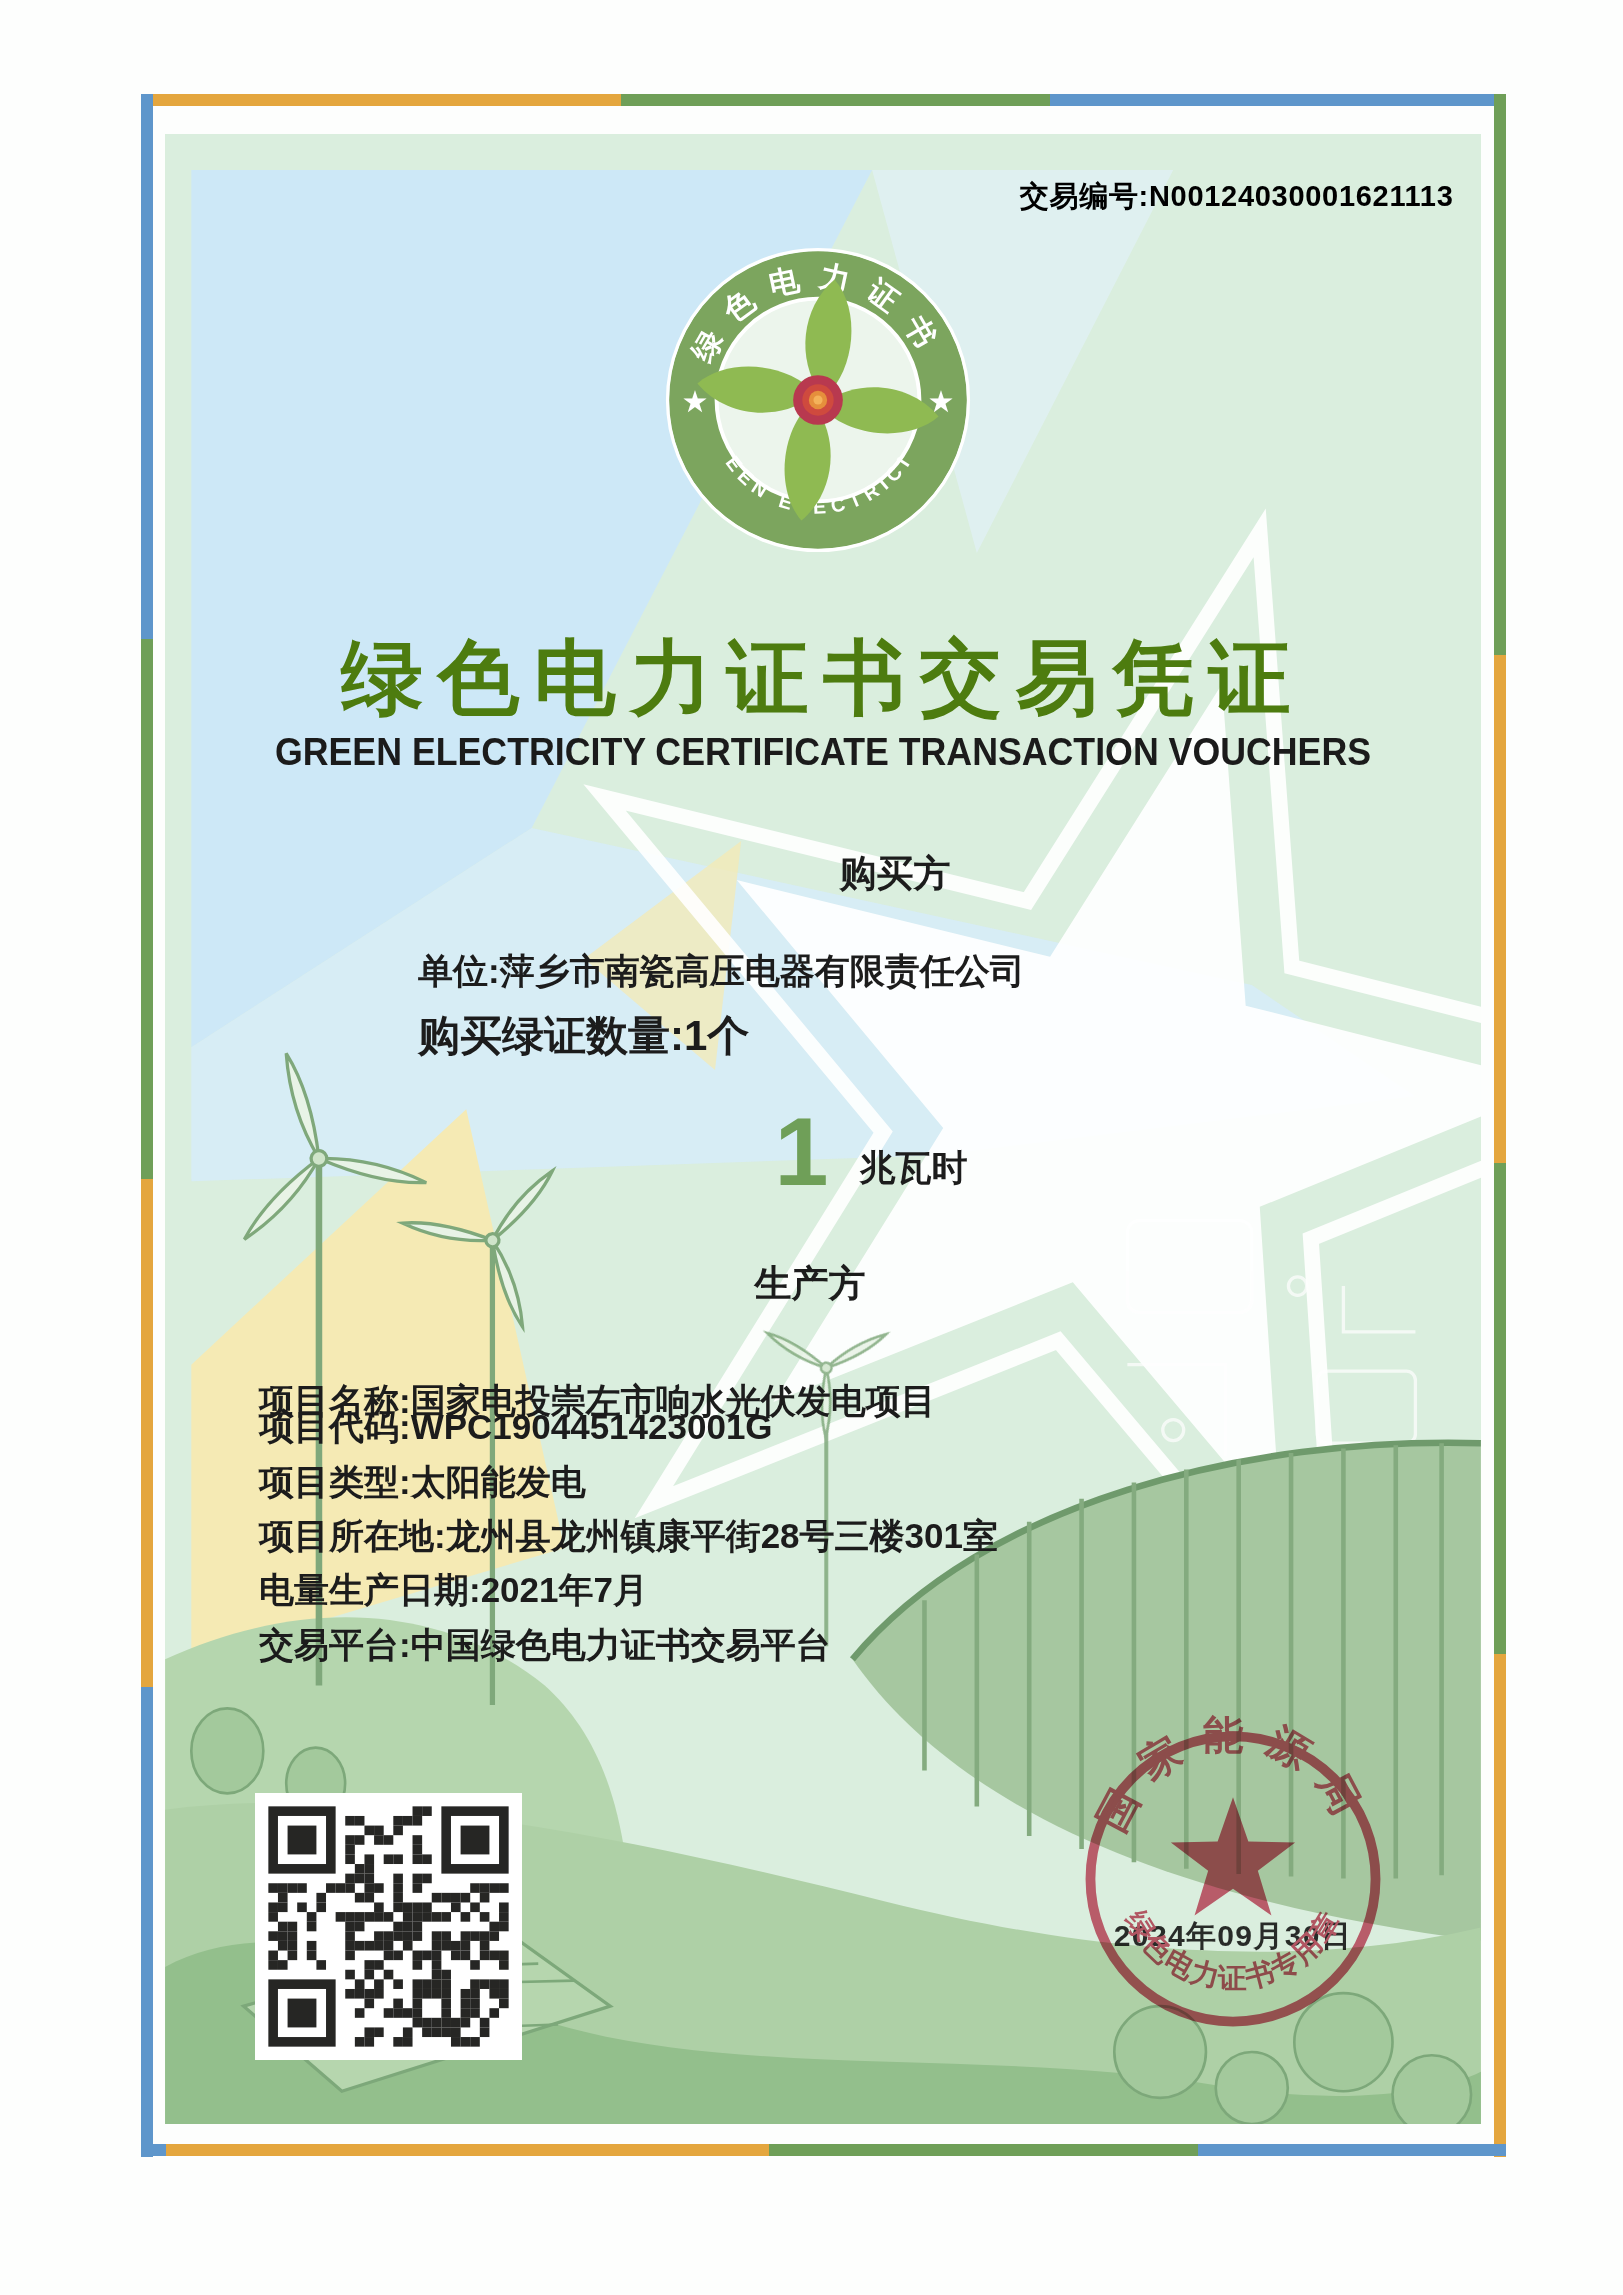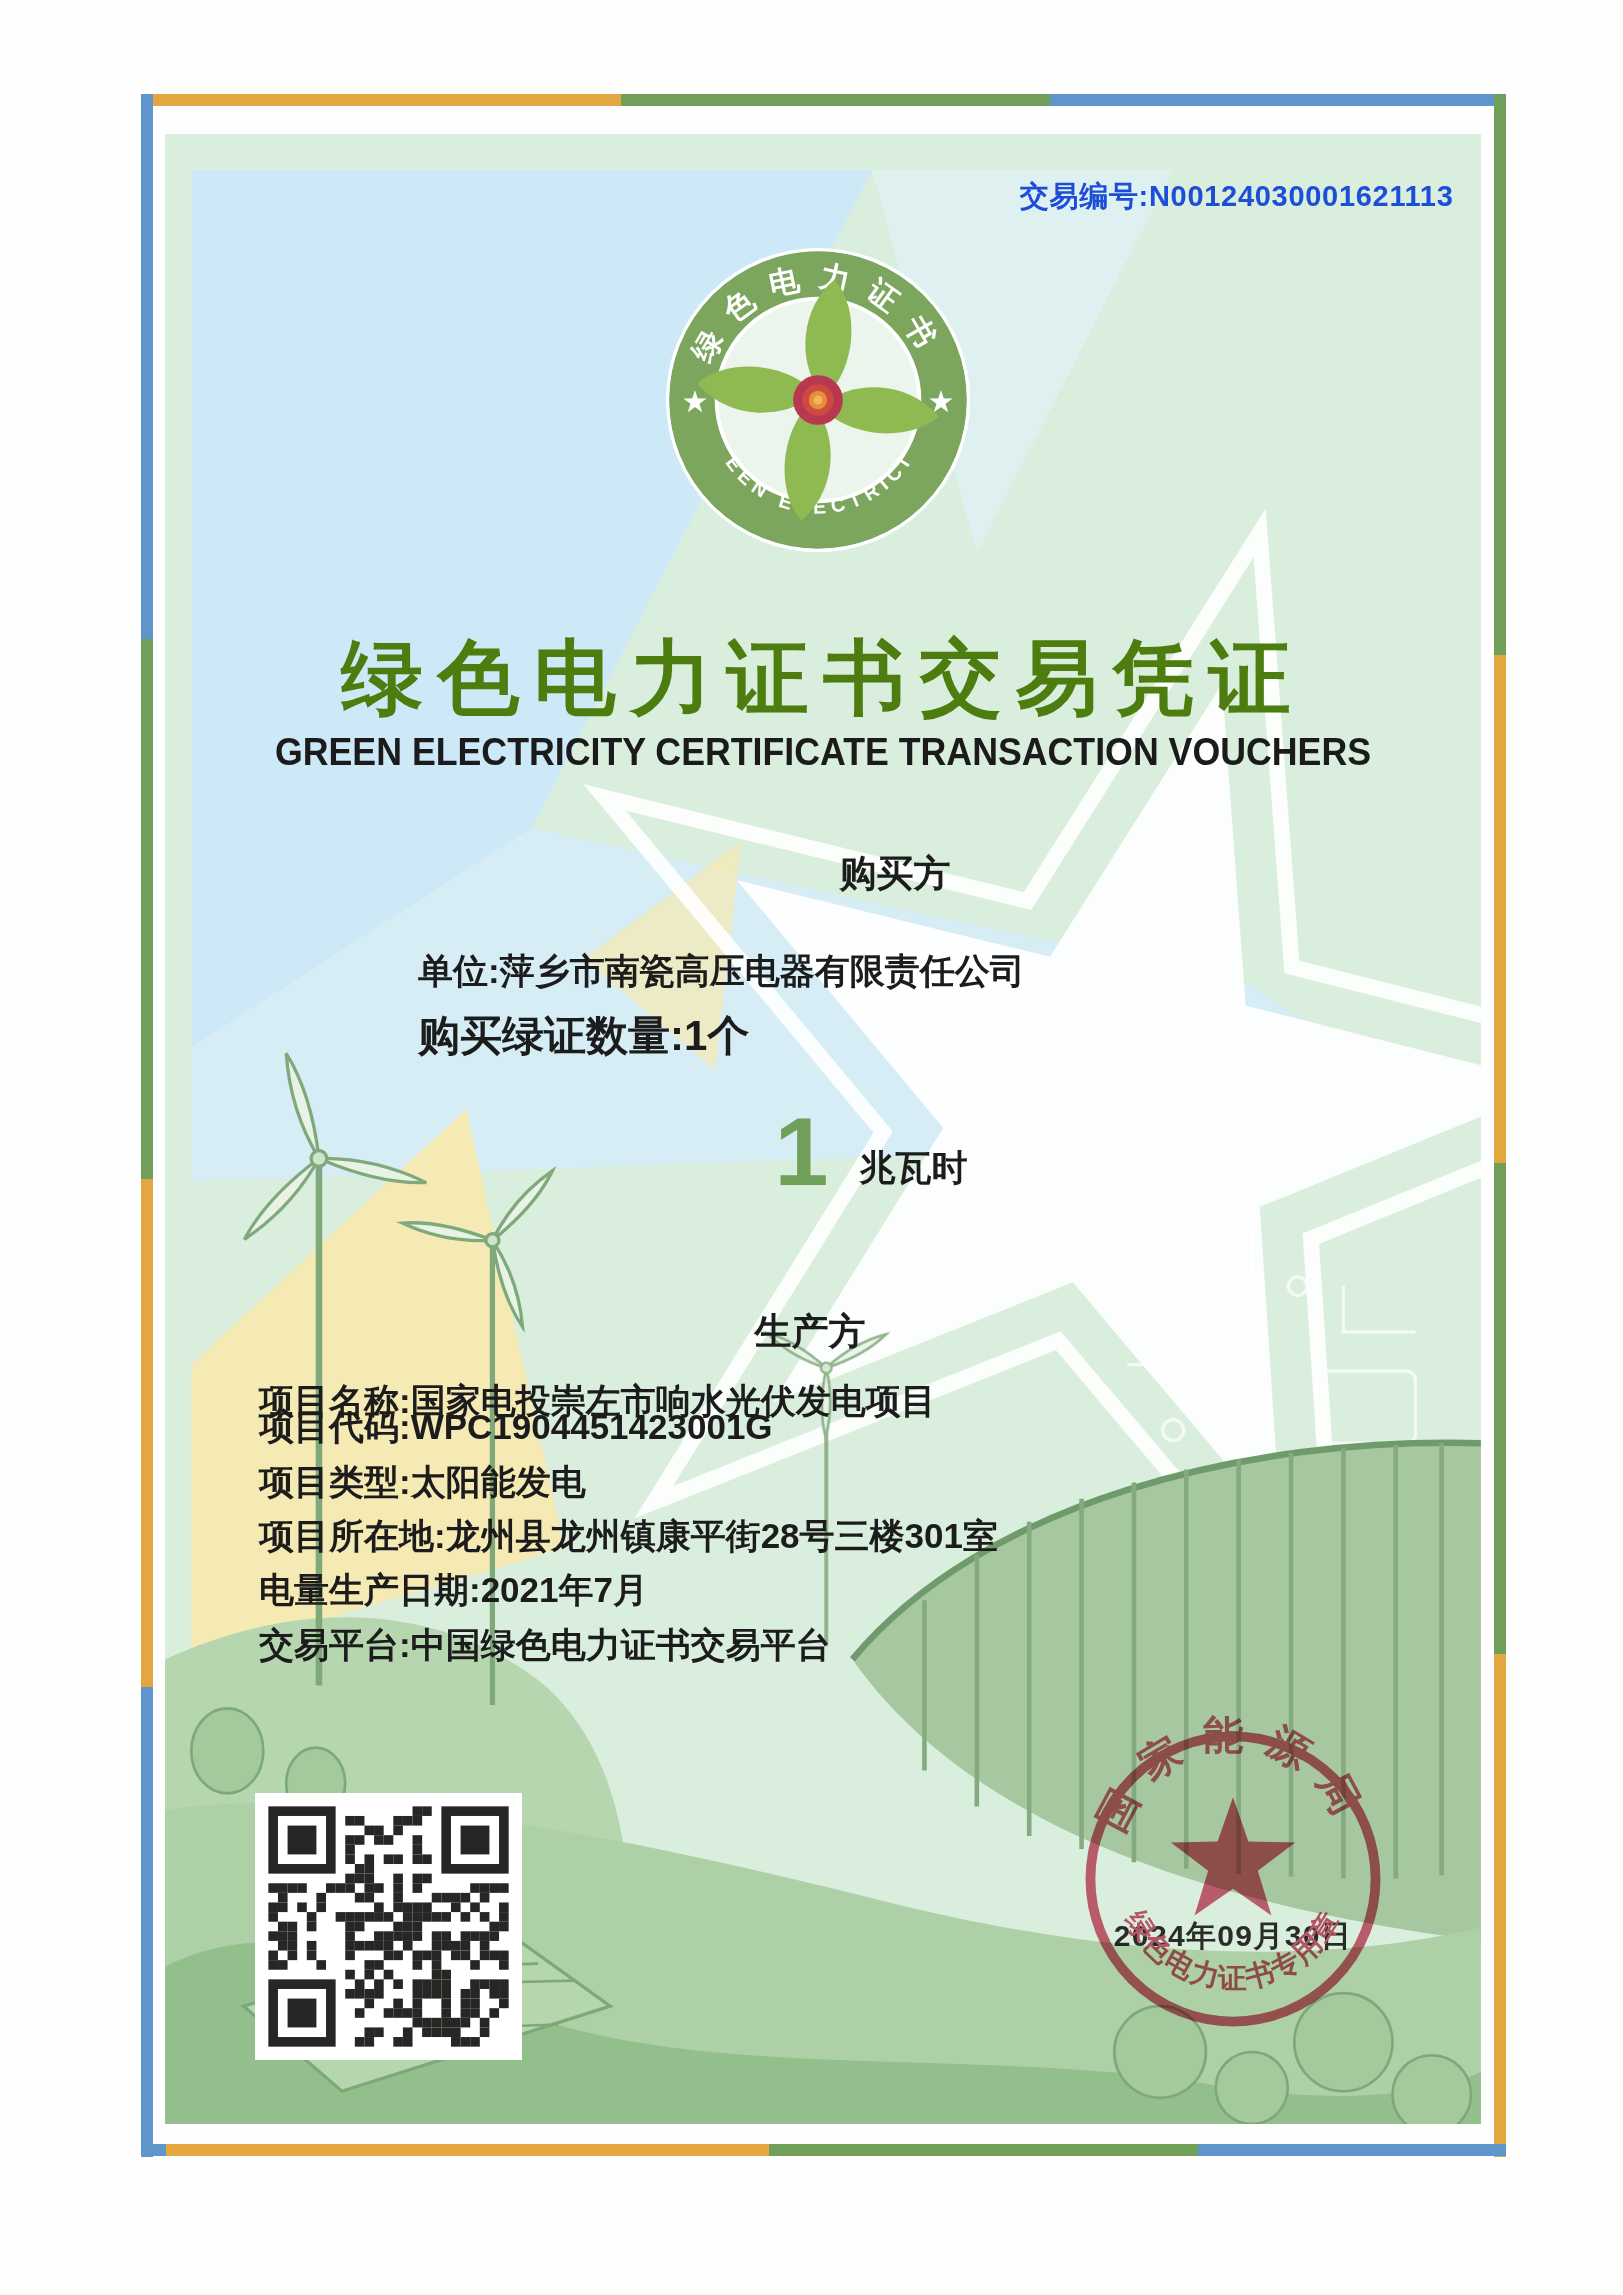--- a/index.html
+++ b/index.html
@@ -10,30 +10,30 @@
     background:linear-gradient(to right,#e4a63e 0 35.2%,#6f9f58 35.2% 66.6%,#5e96cb 66.6% 100%);}
   .bar-left{left:141px;top:94px;width:12.4px;height:2063px;
     background:linear-gradient(to bottom,#5e96cb 0 26.4%,#6f9f58 26.4% 52.6%,#e4a63e 52.6% 77.2%,#5e96cb 77.2% 100%);}
   .bar-right{left:1494px;top:94px;width:12.4px;height:2063px;
     background:linear-gradient(to bottom,#6f9f58 0 27.2%,#e4a63e 27.2% 51.8%,#6f9f58 51.8% 75.6%,#e4a63e 75.6% 100%);}
   .bar-bottom{left:141px;top:2144px;width:1365px;height:12.4px;
     background:linear-gradient(to right,#5e96cb 0 1.8%,#e4a63e 1.8% 46%,#6f9f58 46% 77.4%,#5e96cb 77.4% 100%);}
   .content{position:absolute;left:165px;top:134px;width:1316px;height:1990px;overflow:hidden;background:#daeede;}
   .artwork{position:absolute;left:0;top:0;width:1316px;height:1990px;}
   .txt{position:absolute;white-space:nowrap;}
-  .txn{right:27.5px;top:43px;font-size:29px;font-weight:600;letter-spacing:0.7px;color:#1d4ed8;}
+  .txn{right:27.5px;top:43px;font-size:29px;font-weight:600;letter-spacing:0.7px;color:#000000;}
   .title{left:50%;top:490px;transform:translateX(-50%);font-size:82px;font-weight:700;letter-spacing:14.4px;color:#4d7c0f;}
   .subtitle{left:50%;top:597px;transform:translateX(-50%) scaleX(.94);font-size:38px;font-weight:700;color:#1b1b1b;}
   .buyer-heading{left:730px;top:715px;transform:translateX(-50%);font-size:37px;font-weight:700;}
   .buyer-unit{left:253px;top:814px;font-size:35px;font-weight:700;}
   .buyer-qty{left:253px;top:874px;font-size:42px;font-weight:700;}
   .amount{left:706px;top:982px;transform:translateX(-50%);display:flex;align-items:flex-end;gap:31px;}
   .amount-value{font-size:97px;line-height:72px;font-weight:700;color:#6f9f58;}
   .amount-unit{font-size:36px;font-weight:700;line-height:39px;padding-bottom:1.3px;}
-  .producer-heading{left:645px;top:1125px;transform:translateX(-50%);font-size:37px;font-weight:700;margin-top:48px;}
+  .producer-heading{left:645px;top:1125px;transform:translateX(-50%);font-size:37px;font-weight:700;}
   .pline{left:94px;font-size:35px;font-weight:700;}
   .pl0{top:1216px;margin-top:28px;} .pl1{top:1270px;} .pl2{top:1325px;}
   .pl3{top:1379px;} .pl4{top:1433px;} .pl5{top:1488px;}
   .logo{position:absolute;left:496px;top:109px;width:314px;height:314px;}
   .qr{position:absolute;left:90px;top:1659px;width:267px;height:267px;}
   .stamp{position:absolute;left:898px;top:1575px;width:340px;height:340px;opacity:.93;mix-blend-mode:multiply;}
 </style>
 </head>
 <body>
 

